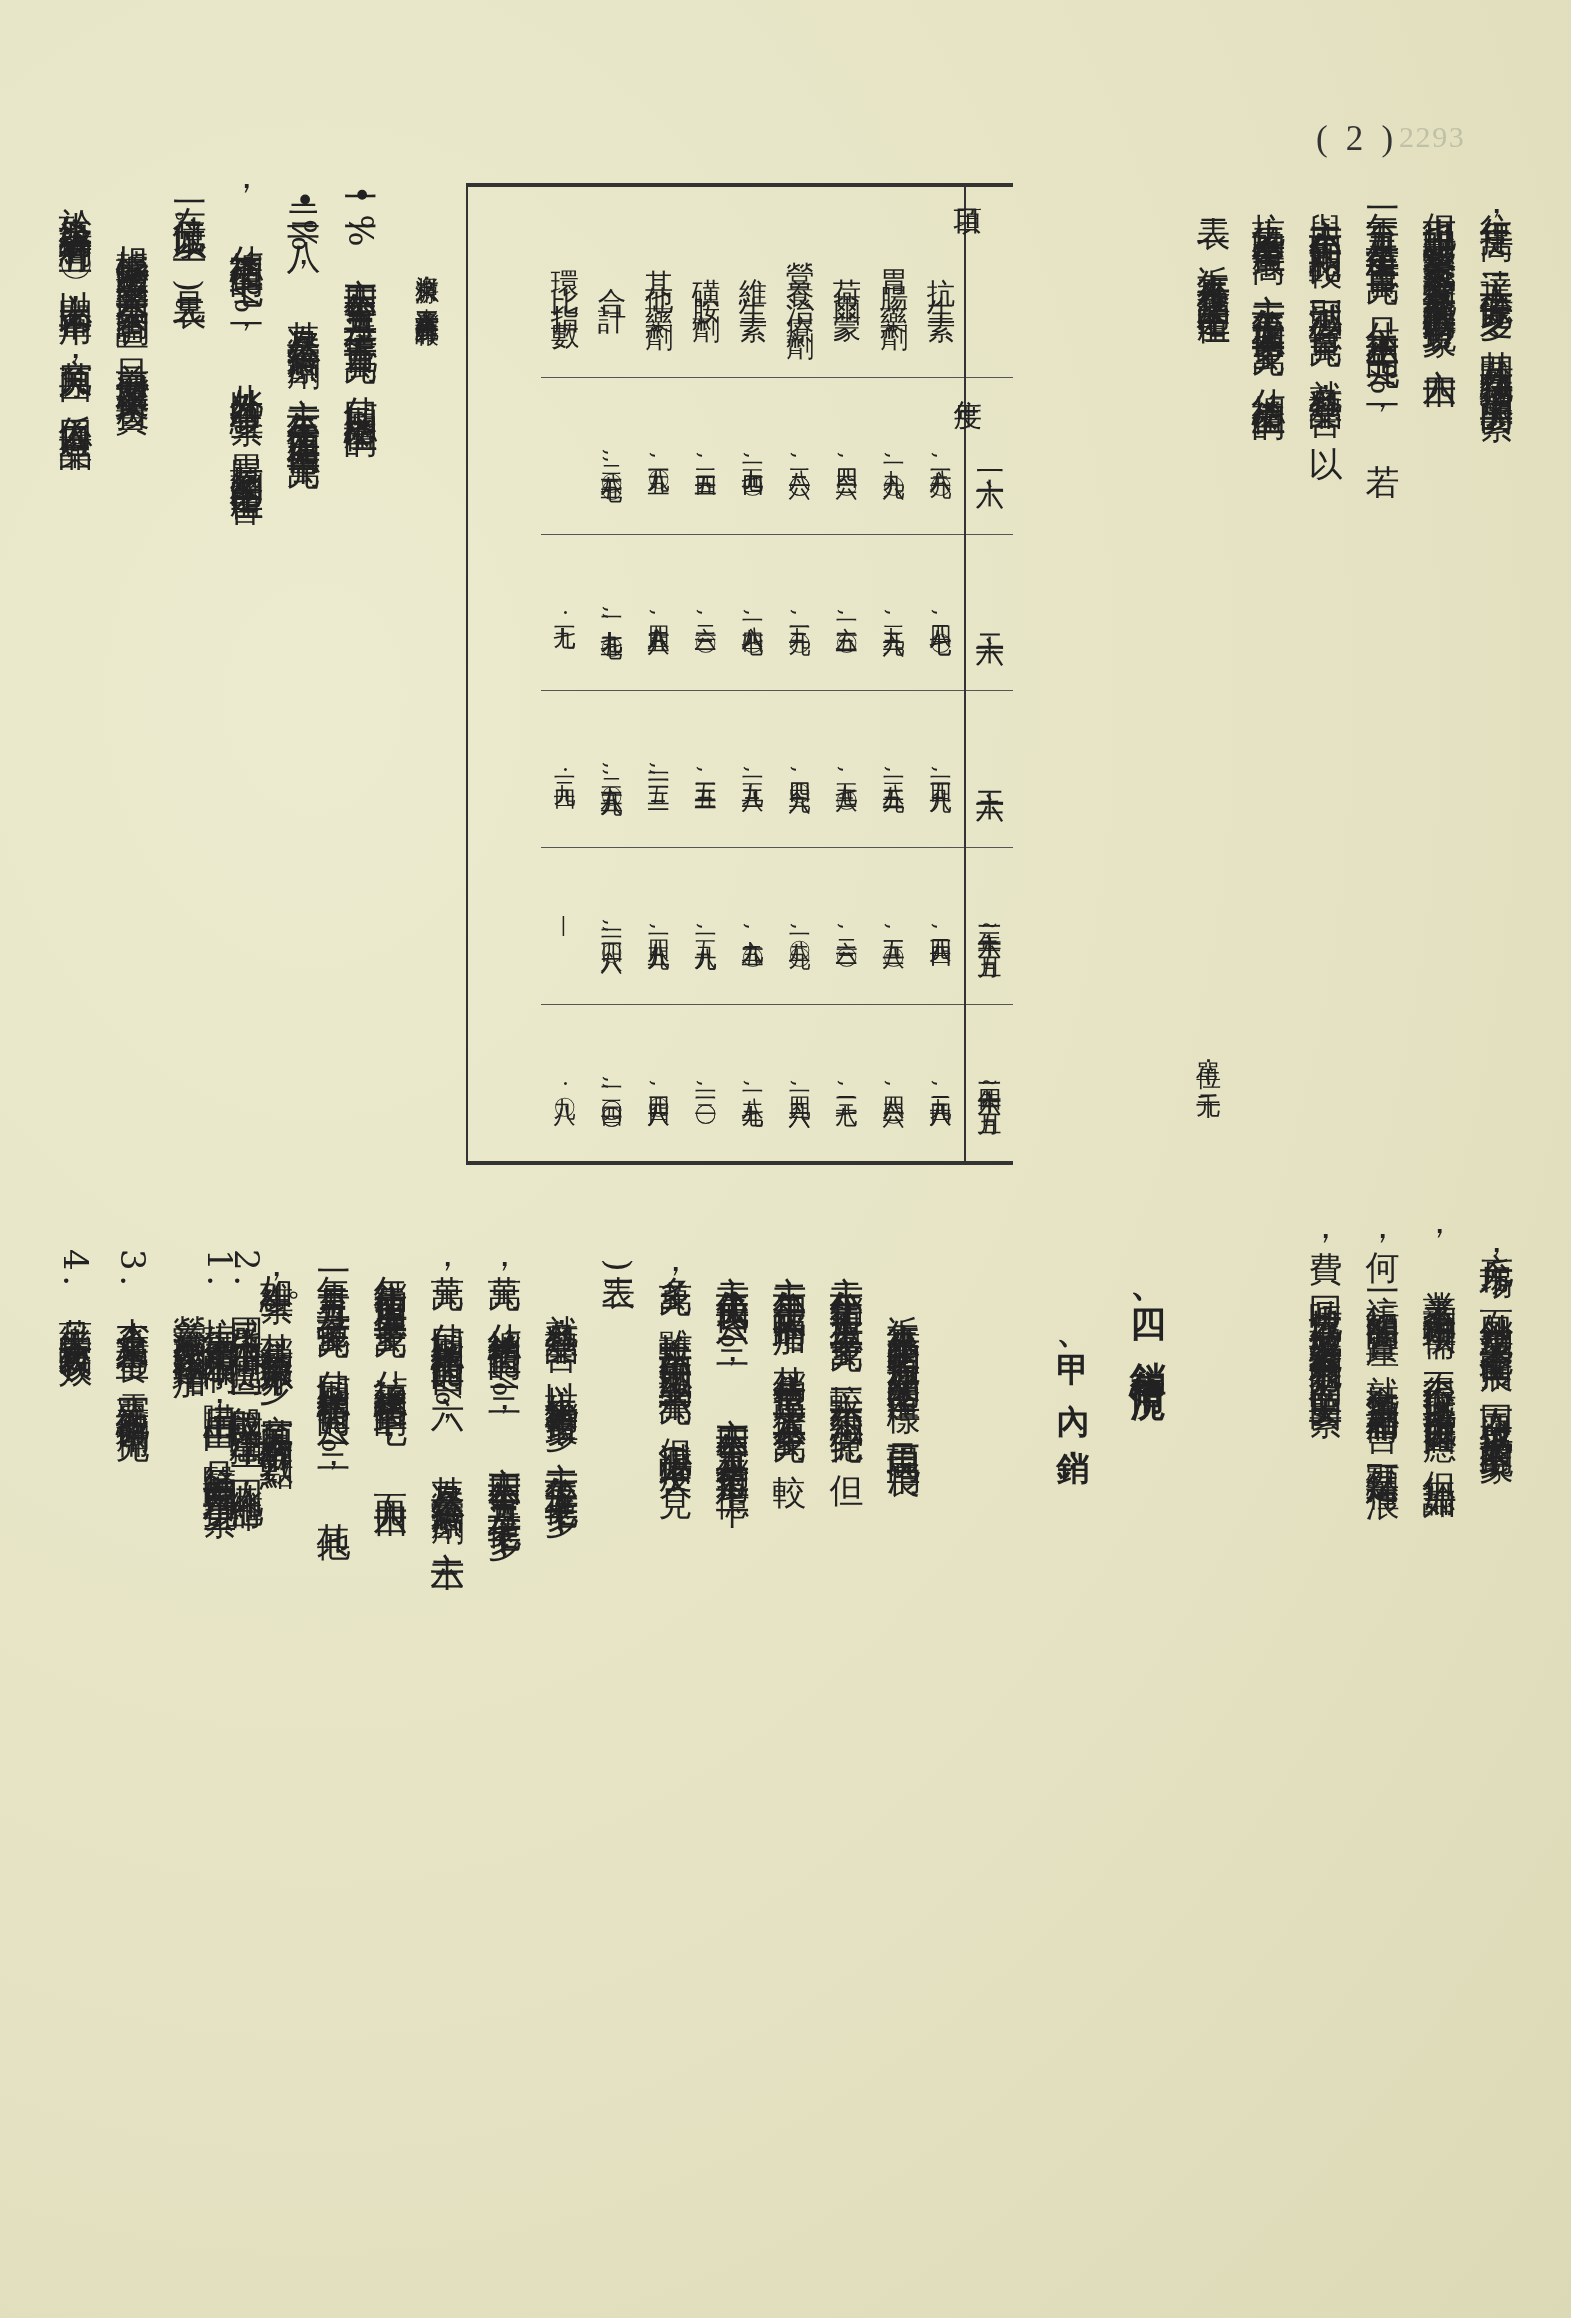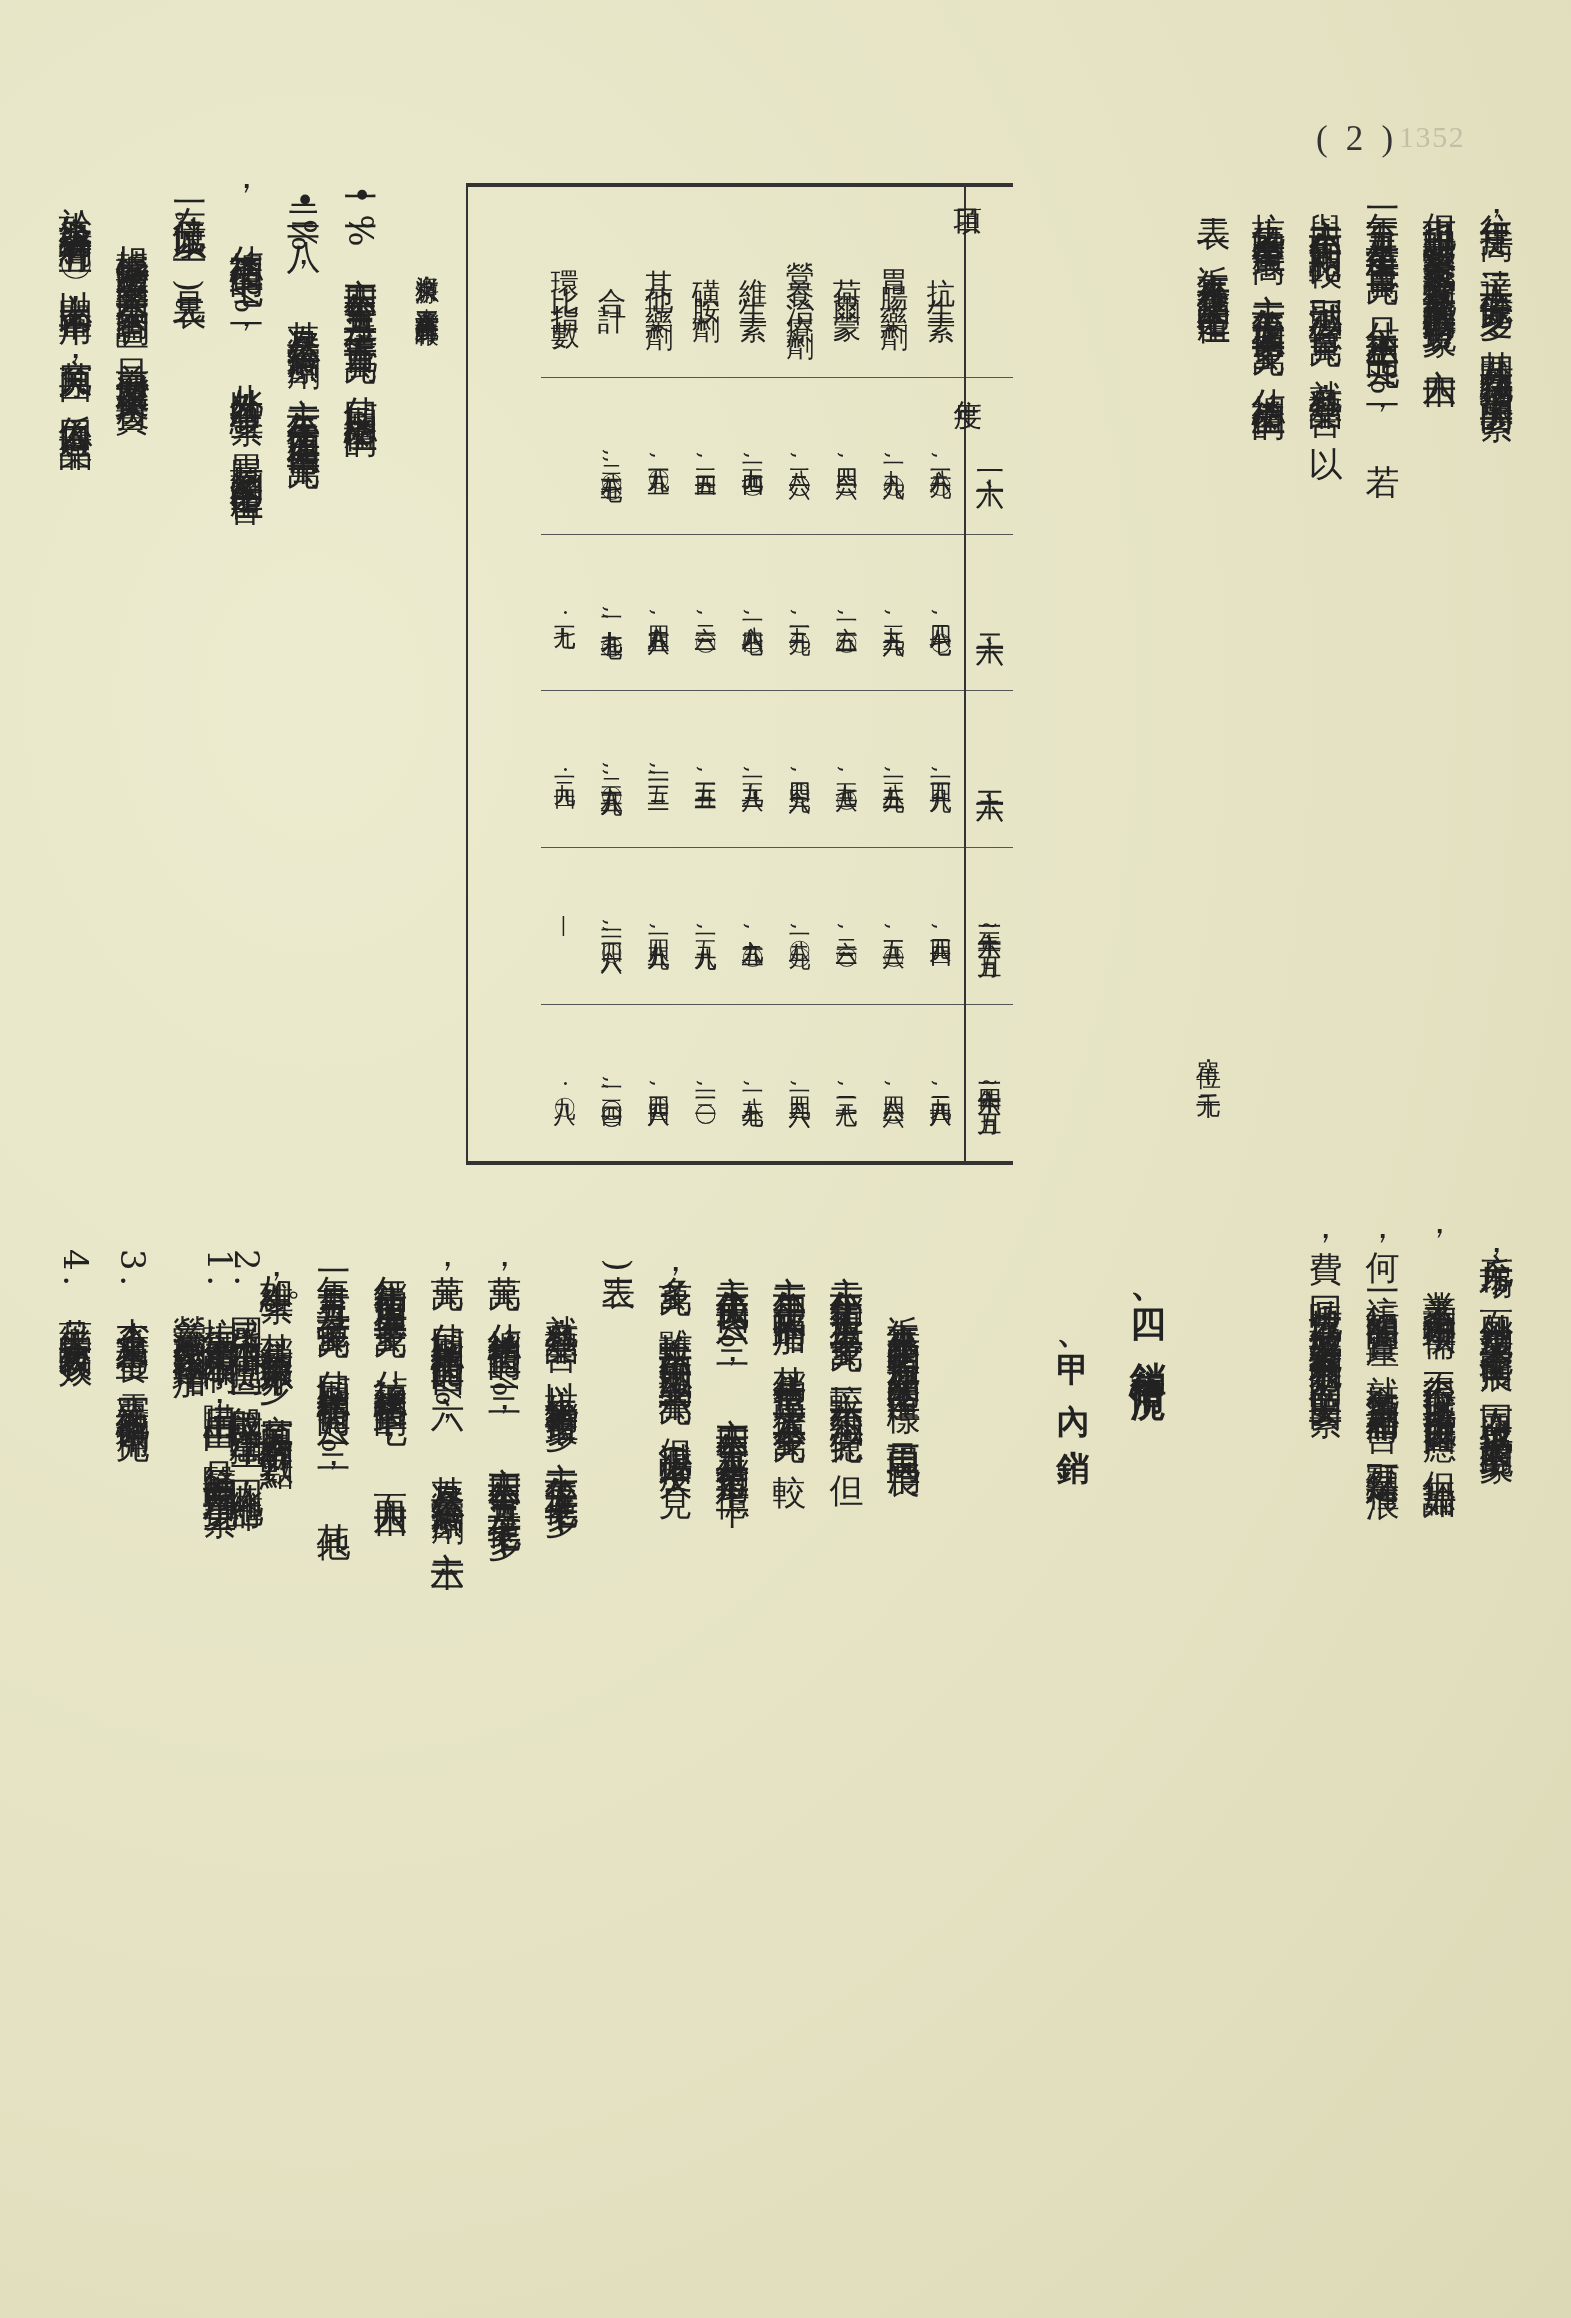--- a/index.html
+++ b/index.html
@@ -59,21 +59,21 @@
   #bot-right { right:47px; top:1225px; height:996px; }
   #sec-head { right:395px; top:1281px; font-size:36px; letter-spacing:8px; font-weight:bold; }
   #sub-head { right:470px; top:1328px; font-size:33px; letter-spacing:8px; font-weight:bold; }
   #bot-mid { right:640px; top:1249px; height:988px; }
   #bot-left { left:47px; top:1249px; height:980px; }
 </style>
 </head>
 <body>
 
 <div class="page-num">( 2 )</div>
-<div class="handmark">1352</div>
+<div class="handmark">2293</div>
 
 <div class="vblock" id="top-right">
   <p>往年提高，達二十五億餘元之多，其間雖然包括物價上漲的因素，</p>
   <p>但也可說明製藥業受景氣影響較其他產業輕微的特有現象，六十四</p>
   <p>年一至五月生產值十億三百萬元，只佔六十三年的三九•二%，若</p>
   <p>與六十三年同期相比較，則減少一億一百萬元。就各類藥品言，以</p>
   <p>抗生素的生產值最高，六十三年達五億四千多萬元，佔總產值的二</p>
 </div>
 
 <div class="vblock" id="table-title">表二　近年來各種藥品的生產值</div>

